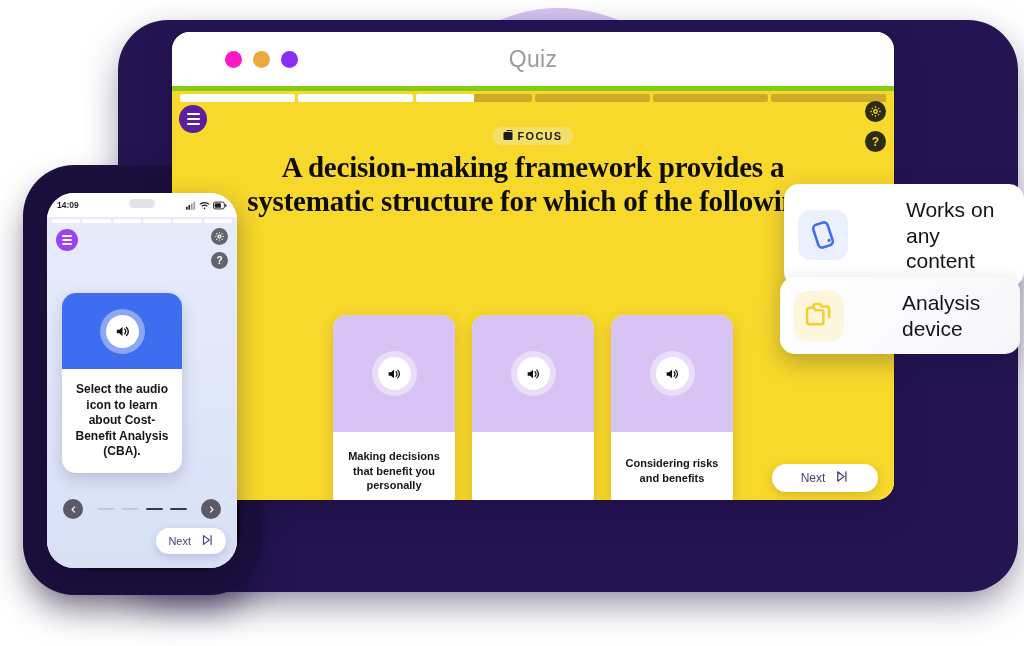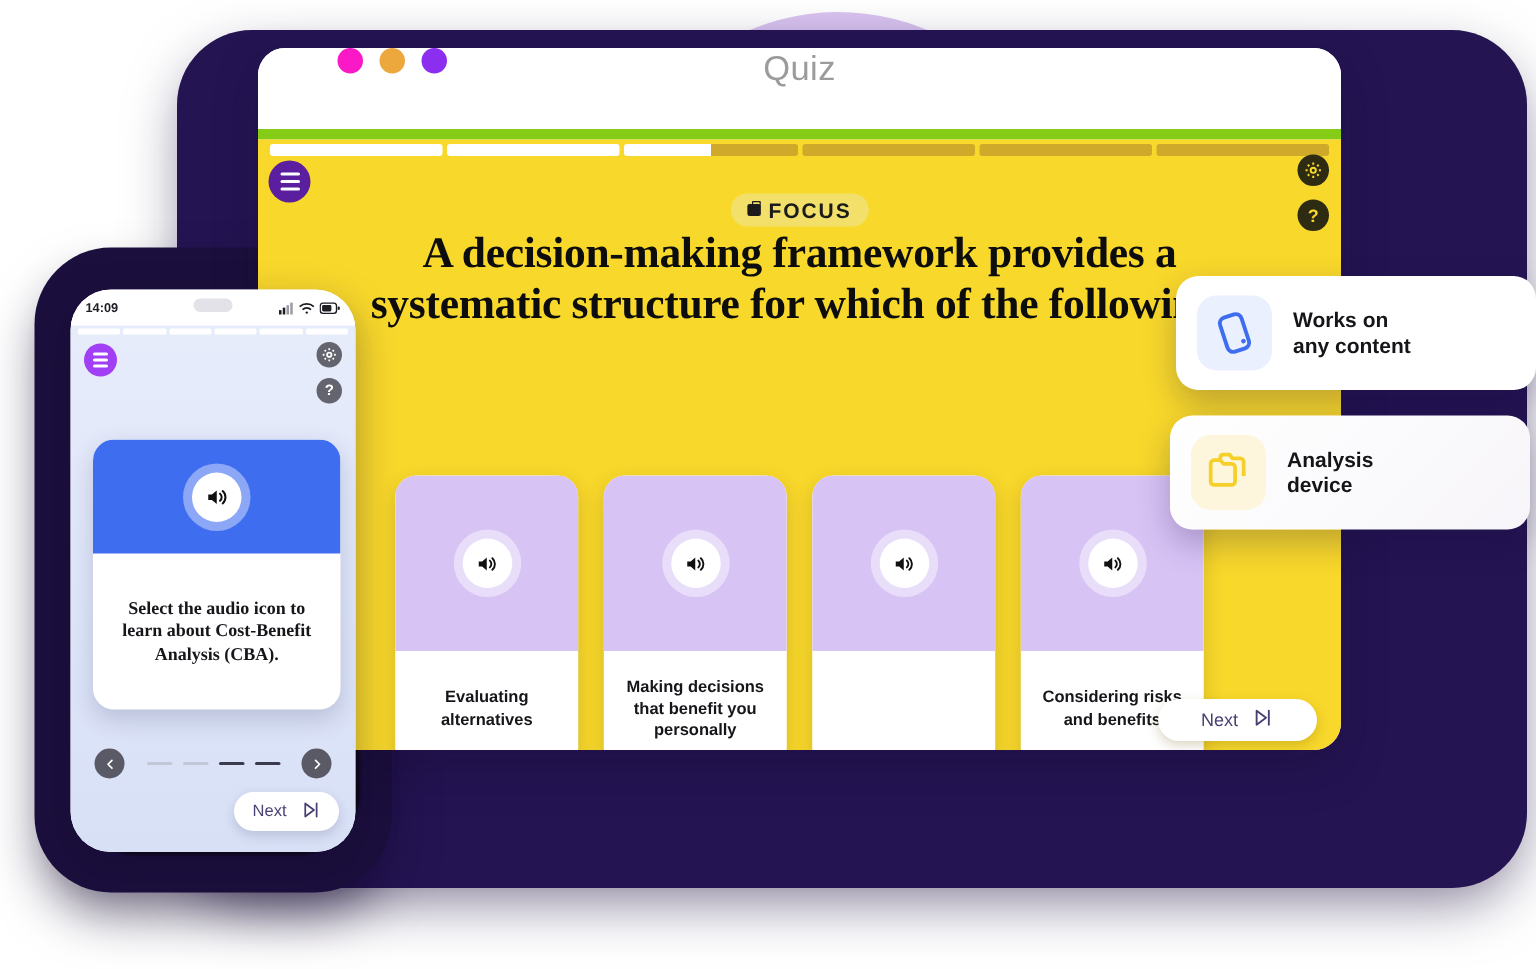--- a/index.html
+++ b/index.html
@@ -40,22 +40,22 @@
   }
 
   
   .window{
     position:absolute;left:172px;top:32px;width:722px;height:468px;
     background:#ffffff;border-radius:18px;overflow:hidden;
     box-shadow:0 12px 30px rgba(20,10,46,.28);
   }
   .titlebar{
     height:54px;background:#ffffff;position:relative;
-    border-bottom:7px solid #84cc16;
-    display:flex;padding-left:32px;
+    border-bottom:5px solid #84cc16;
+    display:flex;align-items:center;padding-left:32px;
   }
   .dots{display:flex;gap:11px;margin-left:21px;}
   .dot{width:17px;height:17px;border-radius:50%;}
   .dot.pink{background:#fb18c6;}
   .dot.orange{background:#eda83d;}
   .dot.purple{background:#8c2ef0;}
   .win-title{
     position:absolute;left:0;right:0;text-align:center;
     font-size:23px;color:#9b9b9b;font-weight:400;letter-spacing:.3px;
   }
@@ -87,21 +87,21 @@
     width:21px;height:21px;border-radius:50%;background:#2e2b13;
     display:flex;align-items:center;justify-content:center;color:#f8d82b;
     font-size:12px;font-weight:700;
   }
   .circbtn svg{display:block;}
 
   .focus-badge{
     position:absolute;left:50%;transform:translateX(-50%);top:36px;
     background:#f2e06b;border-radius:11px;padding:3px 11px;
     display:flex;align-items:center;gap:5px;
-    font-size:14px;font-weight:700;letter-spacing:1.3px;color:#1b1b1b;
+    font-size:11px;font-weight:700;letter-spacing:1.3px;color:#1b1b1b;
   }
   .briefcase{width:9px;height:8px;background:#1b1b1b;border-radius:1.5px;position:relative;}
   .briefcase::before{content:"";position:absolute;left:2.5px;top:-2.5px;width:4px;height:2.5px;
     border:1.4px solid #1b1b1b;border-bottom:none;border-radius:1px 1px 0 0;}
 
   .question{
     position:absolute;left:50%;transform:translateX(-50%);top:60px;width:620px;
     text-align:center;font-family:"Liberation Serif", serif;font-weight:700;
     font-size:29px;line-height:1.16;color:#0d0d0d;letter-spacing:-.2px;
   }
@@ -163,24 +163,24 @@
   .pham{
     position:absolute;left:9px;top:12px;width:22px;height:22px;border-radius:50%;
     background:#a13ff5;display:flex;flex-direction:column;align-items:center;justify-content:center;gap:2.5px;
   }
   .pham i{display:block;width:10px;height:1.9px;background:#fff;border-radius:2px;}
   .ptr{position:absolute;right:9px;top:11px;display:flex;flex-direction:column;gap:7px;align-items:center;}
   .pcirc{width:17px;height:17px;border-radius:50%;background:#64646e;color:#fff;
     display:flex;align-items:center;justify-content:center;font-size:10px;font-weight:700;}
 
   .pcard{
-    position:absolute;left:15px;top:76px;width:165px;height:180px;
+    position:absolute;left:15px;top:76px;width:120px;height:180px;
     background:#ffffff;border-radius:14px;overflow:hidden;
     box-shadow:0 6px 16px rgba(40,45,90,.20);
-    display:flex;flex-direction:column;font-family:Liberation Serif, serif;
+    display:flex;flex-direction:column;
   }
   .pcard-top{height:76px;background:#3f6df0;display:flex;align-items:center;justify-content:center;}
   .pspk{width:33px;height:33px;border-radius:50%;background:#fff;display:flex;align-items:center;justify-content:center;
     box-shadow:0 0 0 6px rgba(255,255,255,.4);}
   .pcard-bot{flex:1;display:flex;align-items:center;justify-content:center;padding:6px 10px;text-align:center;
     font-size:12px;font-weight:700;line-height:1.3;color:#15151a;}
 
   .pnav{position:absolute;left:16px;right:16px;top:282px;display:flex;align-items:center;gap:7px;}
   .navc{width:20px;height:20px;border-radius:50%;background:#5a5a66;color:#fff;display:flex;
     align-items:center;justify-content:center;font-size:11px;}
@@ -201,21 +201,21 @@
     box-shadow:0 9px 22px rgba(25,12,60,.26);
   }
   .badge-a{left:784px;top:184px;width:208px;}
   .badge-b{left:780px;top:277px;width:208px;
     background:linear-gradient(135deg,#ffffff 0%, #f7f5f9 100%);}
   .badge-ico{
     width:50px;height:50px;border-radius:13px;display:flex;align-items:center;justify-content:center;flex:0 0 auto;
   }
   .ico-blue{background:#eaf0fe;}
   .ico-yellow{background:#fdf6dc;}
-  .badge-txt{font-size:14px;font-weight:700;color:#151519;line-height:1.22;}
+  .badge-txt{font-size:21px;font-weight:400;color:#151519;line-height:1.22;margin-left:44px;}
 </style>
 </head>
 <body>
 
 <div class="stage">
 
   <div class="blob-lavender"></div>
   <div class="navy-frame"></div>
   <div class="navy-phone-shadow"></div>
   <div class="black-phone-shadow"></div>
@@ -260,32 +260,20 @@
 
       <div class="focus-badge">
         <span class="briefcase"></span>
         <span>FOCUS</span>
       </div>
 
       <div class="question">A decision-making framework provides a systematic structure for which of the following.</div>
 
       <div class="cards">
 
-        <div class="card">
-          <div class="card-top">
-            <div class="spk">
-              <svg width="16" height="16" viewBox="0 0 24 24" fill="#111">
-                <path d="M4 9.5h3.4L12 5.6v12.8L7.4 14.5H4z"></path>
-                <path d="M15.1 8.6a4.6 4.6 0 0 1 0 6.8" fill="none" stroke="#111" stroke-width="1.9" stroke-linecap="round"></path>
-                <path d="M17.6 6.2a7.8 7.8 0 0 1 0 11.6" fill="none" stroke="#111" stroke-width="1.9" stroke-linecap="round"></path>
-              </svg>
-            </div>
-          </div>
-          <div class="card-bot">Evaluating alternatives</div>
-        </div>
 
         <div class="card">
           <div class="card-top">
             <div class="spk">
               <svg width="16" height="16" viewBox="0 0 24 24" fill="#111">
                 <path d="M4 9.5h3.4L12 5.6v12.8L7.4 14.5H4z"></path>
                 <path d="M15.1 8.6a4.6 4.6 0 0 1 0 6.8" fill="none" stroke="#111" stroke-width="1.9" stroke-linecap="round"></path>
                 <path d="M17.6 6.2a7.8 7.8 0 0 1 0 11.6" fill="none" stroke="#111" stroke-width="1.9" stroke-linecap="round"></path>
               </svg>
             </div>

